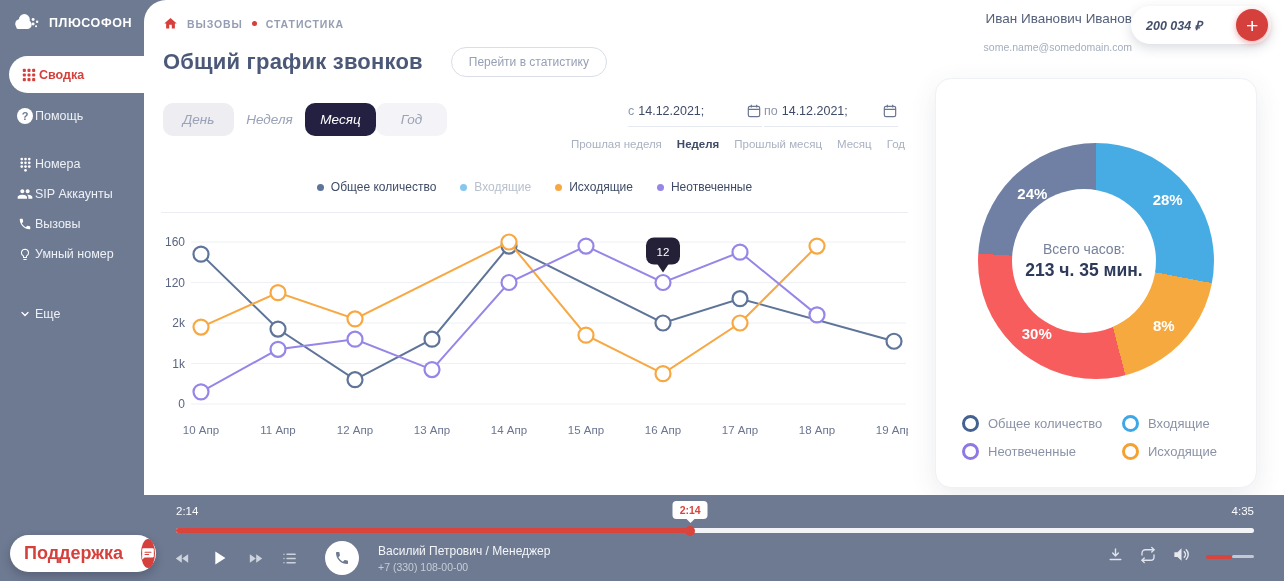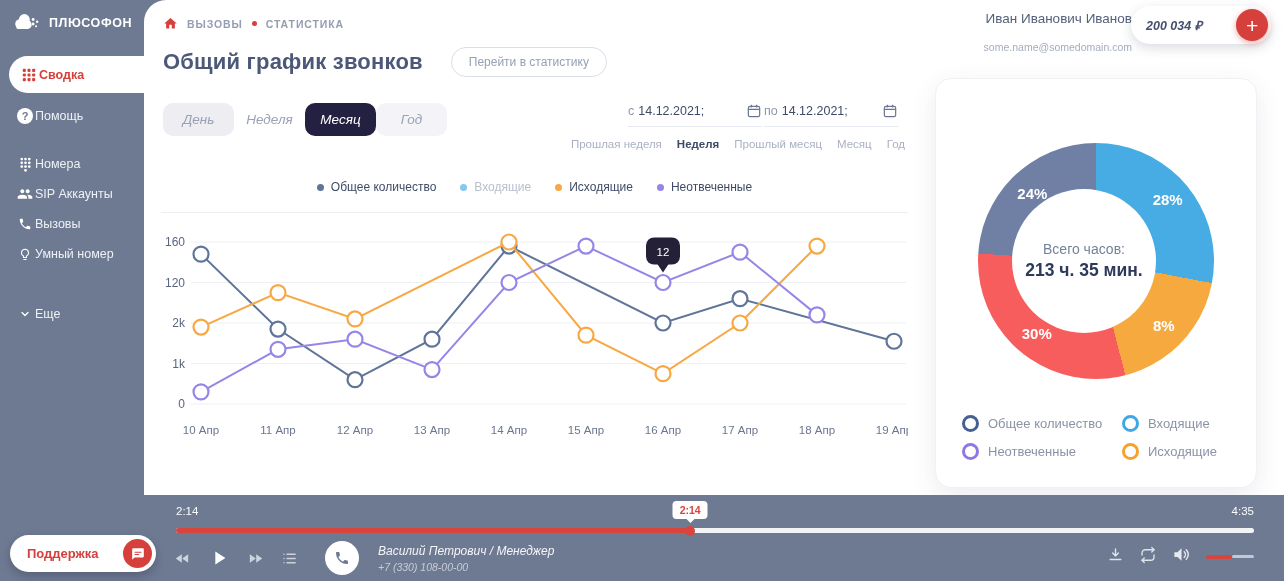--- a/index.html
+++ b/index.html
@@ -7,21 +7,21 @@
   .app{position:relative;width:1284px;height:581px;}
 
   
   .sidebar{position:absolute;left:0;top:0;width:164px;height:581px;color:#e9edf3;z-index:3;}
   .logo{display:flex;align-items:center;gap:6px;padding:13px 8px 0 13px;color:#fff;font-weight:bold;font-size:12.5px;letter-spacing:.6px;}
   .side-item{display:flex;align-items:center;gap:2px;height:30px;padding-left:17px;font-size:12.5px;color:#eef1f6;cursor:pointer;}
   .side-item .ic{width:16px;height:16px;flex:0 0 16px;display:flex;align-items:center;justify-content:center;}
   .side-item.active{background:#fff;color:#d6403c;font-weight:bold;border-radius:19px 0 0 19px;margin:24px 0 0 9px;height:37px;padding-left:12px;}
   .mt8{margin-top:8px;} .mt18{margin-top:18px;} .mt30{margin-top:30px;}
   .qicon{width:16px;height:16px;background:#fff;color:#6e7a92;border-radius:50%;font-size:11px;font-weight:bold;display:flex;align-items:center;justify-content:center;}
-  .support{position:absolute;left:10px;bottom:9px;width:125px;height:37px;background:#fff;border-radius:20px;display:flex;align-items:center;justify-content:space-between;padding:0 4px 0 17px;color:#d6403c;font-weight:bold;font-size:13px;box-shadow:0 4px 10px rgba(20,25,40,.25);cursor:pointer;gap:18px;}
+  .support{position:absolute;left:10px;bottom:9px;width:125px;height:37px;background:#fff;border-radius:20px;display:flex;align-items:center;justify-content:center;padding:0 4px 0 17px;color:#d6403c;font-weight:bold;font-size:18px;box-shadow:0 4px 10px rgba(20,25,40,.25);cursor:pointer;gap:18px;}
   .support .bub{width:29px;height:29px;border-radius:50%;background:#d6403c;display:flex;align-items:center;justify-content:center;}
 
   
   .main{position:absolute;left:144px;top:0;width:1140px;height:495px;background:#fff;border-radius:22px 0 0 0;z-index:2;}
   .breadcrumb{position:absolute;left:19px;top:16px;display:flex;align-items:center;gap:9px;font-size:10.5px;font-weight:bold;letter-spacing:.9px;color:#949db1;}
   .breadcrumb .rdot{width:5px;height:5px;border-radius:50%;background:#d6403c;}
   .userblock{position:absolute;right:152px;top:11px;text-align:right;}
   .uname{font-size:13.5px;color:#55617b;}
   .uemail{font-size:10.5px;color:#a4adbe;margin-top:15px;text-align:right;}
   .balance{position:absolute;right:13px;top:6px;width:122px;height:38px;background:#fff;border-radius:20px;box-shadow:0 4px 12px rgba(50,60,90,.18);display:flex;align-items:center;justify-content:space-between;padding:0 3px 0 15px;cursor:pointer;font-style:italic;}
@@ -67,21 +67,21 @@
   
   .player{position:absolute;left:144px;top:495px;width:1140px;height:86px;background:#6e7a92;z-index:2;}
   .elapsed{position:absolute;left:32px;top:10px;font-size:11.5px;color:#fbfcfd;}
   .total{position:absolute;right:30px;top:10px;font-size:11.5px;color:#fbfcfd;}
   .track{position:absolute;left:32px;right:30px;top:33px;height:5px;background:#f2f4f7;border-radius:3px;cursor:pointer;}
   .fill{height:5px;background:#d9453c;border-radius:3px 0 0 3px;}
   .pos{position:absolute;top:0;}
   .thumb{position:absolute;left:-5px;top:-2.5px;width:10px;height:10px;border-radius:50%;background:#d9453c;cursor:grab;}
   .ptool{position:absolute;left:0;top:-27px;transform:translateX(-50%);background:#fff;color:#d9453c;font-weight:bold;font-size:10.5px;padding:3px 7px;border-radius:4px;white-space:nowrap;}
   .ptool:after{content:"";position:absolute;left:50%;bottom:-4px;margin-left:-4px;border:4px solid transparent;border-top-color:#fff;border-bottom:0;}
-  .controls{position:absolute;left:30px;top:46px;display:flex;align-items:center;gap:17px;font-style:italic;}
+  .controls{position:absolute;left:30px;top:46px;display:flex;align-items:center;gap:17px;}
   .controls .cbtn{display:flex;align-items:center;justify-content:center;cursor:pointer;}
   .avatar{width:34px;height:34px;border-radius:50%;background:#fff;display:flex;align-items:center;justify-content:center;margin-left:10px;}
   .caller{margin-left:2px;}
   .caller .cname{font-size:12px;color:#f4f6f9;}
   .caller .cphone{font-size:10.5px;color:#c6cdd8;margin-top:3px;}
   .right-controls{position:absolute;right:30px;top:50px;display:flex;align-items:center;gap:15px;}
   .vol{display:flex;align-items:center;cursor:pointer;}
   .vol-red{width:26px;height:4px;background:#d9453c;border-radius:2px;}
   .vol-gray{width:22px;height:3px;background:#c3c9d4;border-radius:2px;}
 </style>

